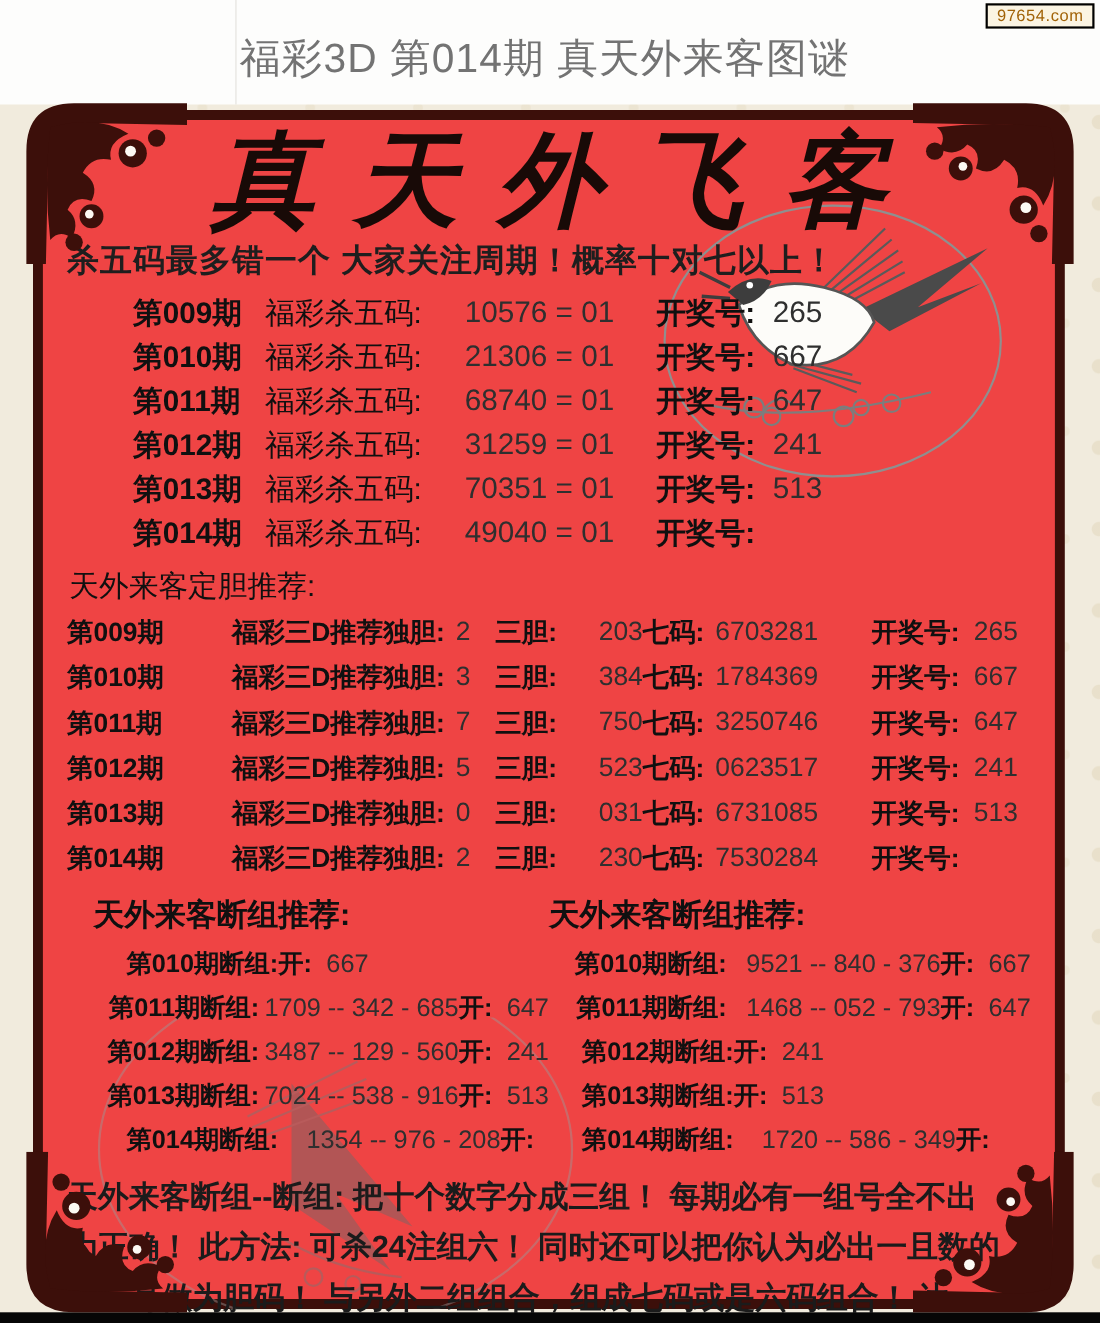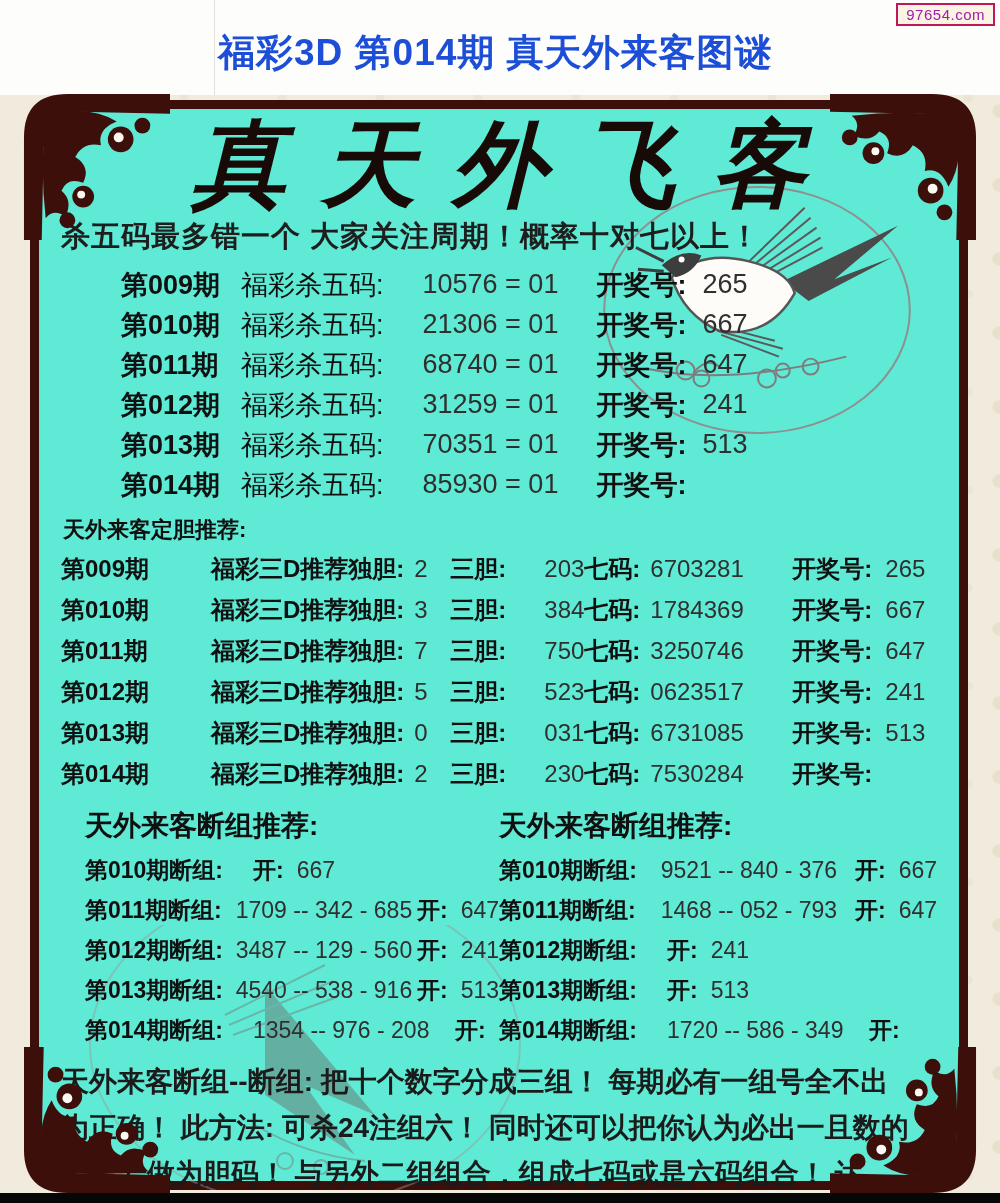--- a/index.html
+++ b/index.html
@@ -8,25 +8,25 @@
     font-family:"Liberation Sans",sans-serif;
     background-color:#f1ebdd;
     background-image:
       radial-gradient(circle, rgba(199,180,132,0.20) 0 6px, transparent 7px),
       radial-gradient(circle, rgba(199,180,132,0.13) 0 4px, transparent 5px);
     background-size:74px 74px,98px 98px;
     background-position:0 0,37px 49px;
   }
   .top-band{position:absolute;left:0;top:0;width:1000px;height:95px;background:#fdfdfc;}
   .top-divider{position:absolute;left:214px;top:0;width:1px;height:95px;background:#e3e1dc;}
-  .page-title{position:absolute;left:218px;top:28px;font-size:37px;font-weight:bold;color:#1d4ed8;letter-spacing:1px;white-space:nowrap;}
-  .site-badge{position:absolute;top:3px;right:5px;border:2px solid #be185d;color:#a21caf;background:#fbf4e2;font-size:15px;padding:1px 8px;letter-spacing:.5px;}
+  .page-title{position:absolute;left:218px;top:28px;font-size:37px;font-weight:normal;color:#737373;letter-spacing:1px;white-space:nowrap;}
+  .site-badge{position:absolute;top:3px;right:5px;border:2px solid #000000;color:#a16207;background:#fbf4e2;font-size:15px;padding:1px 8px;letter-spacing:.5px;}
   .frame{
     position:absolute;left:30px;top:100px;width:938px;height:1090px;
-    box-sizing:border-box;background:#5eead4;
+    box-sizing:border-box;background:#ef4444;
     border:9px solid #3c0f0a;border-radius:36px;
     padding:6px 22px 0 22px;
   }
   .corner{position:absolute;width:148px;height:148px;z-index:3;pointer-events:none;}
   .corner.tl{left:22px;top:92px;}
   .corner.tr{right:22px;top:92px;transform:rotate(90deg);}
   .corner.br{right:22px;bottom:8px;transform:rotate(180deg);}
   .corner.bl{left:22px;bottom:8px;transform:rotate(270deg);}
   .bird-top{position:absolute;left:598px;top:182px;width:318px;height:258px;z-index:1;}
   .bird-bottom{position:absolute;left:75px;top:925px;width:460px;height:265px;z-index:1;opacity:.45;}
@@ -35,34 +35,34 @@
     text-align:center;font-family:"DejaVu Serif",serif;font-weight:900;font-style:italic;
     font-size:94px;line-height:1.02;letter-spacing:36px;text-indent:36px;color:#180a07;margin-top:2px;
   }
   .slogan{font-size:29px;font-weight:bold;color:#1e1e1e;margin-top:4px;letter-spacing:1px;}
   .kill-section{margin-top:8px;padding-left:60px;font-size:27px;color:#2f2f2f;}
   .k-row{display:flex;align-items:center;height:40px;}
   .k-period{width:120px;font-weight:bold;color:#101010;}
   .k-name{font-weight:normal;color:#101010;margin-right:16px;}
   .k-code{width:158px;margin-left:23px;}
   .k-rl{font-weight:bold;color:#101010;margin-left:16px;margin-right:16px;}
-  .sec-header{font-size:22px;font-weight:bold;color:#101010;margin:10px 0 4px 2px;}
+  .sec-header{font-size:27px;font-weight:normal;color:#101010;margin:10px 0 4px 2px;}
   .d-section{font-size:24px;color:#2f2f2f;}
   .d-row{display:flex;align-items:center;height:41px;}
   .d-period{width:112px;font-weight:bold;color:#101010;margin-right:38px;}
   .d-l{font-weight:bold;color:#101010;margin-right:10px;}
   .d-v1{width:36px;}
   .d-v2{width:68px;text-align:right;}
   .d-v3{width:132px;}
   .d-rl{font-weight:bold;color:#101010;margin-left:10px;margin-right:13px;}
   .dz-wrap{display:flex;margin-top:4px;}
   .dz-col{width:50%;}
   .dz-col.left{padding-left:24px;box-sizing:border-box;}
   .dz-header{font-size:28px;font-weight:bold;color:#101010;margin:8px 0 6px;}
-  .dz-row{display:flex;align-items:center;height:40px;font-size:23px;color:#2f2f2f;}
+  .dz-row{display:flex;align-items:center;height:40px;font-size:23px;color:#2f2f2f;text-align:right;}
   .dz-label{font-weight:bold;color:#101010;width:168px;}
   .dz-groups{width:202px;}
   .dz-ol{font-weight:bold;color:#101010;margin-right:13px;}
   .note{margin-top:8px;font-size:28px;font-weight:bold;color:#1b1b1b;line-height:46px;}
   .note .l3{padding-left:58px;}
   .bottom-bar{position:absolute;left:0;bottom:0;width:1000px;height:10px;background:#060606;}
 </style>
 </head>
 <body>
 
@@ -189,21 +189,21 @@
       <div class="k-row">
         <span class="k-period">第013期</span>
         <span class="k-name">福彩杀五码:</span>
         <span class="k-code">70351 = 01</span>
         <span class="k-rl">开奖号:</span>
         <span class="k-rv">513</span>
       </div>
       <div class="k-row">
         <span class="k-period">第014期</span>
         <span class="k-name">福彩杀五码:</span>
-        <span class="k-code">85930 = 01</span>
+        <span class="k-code">49040 = 01</span>
         <span class="k-rl">开奖号:</span>
         <span class="k-rv"></span>
       </div>
     </div>
 
     <div class="sec-header">天外来客定胆推荐:</div>
 
     <div class="d-section">
       <div class="d-row">
         <span class="d-period">第009期</span>
@@ -288,21 +288,21 @@
           <span class="dz-ov">647</span>
         </div>
         <div class="dz-row">
           <span class="dz-label">第012期断组:</span>
           <span class="dz-groups">3487 -- 129 - 560</span>
           <span class="dz-ol">开:</span>
           <span class="dz-ov">241</span>
         </div>
         <div class="dz-row">
           <span class="dz-label">第013期断组:</span>
-          <span class="dz-groups">4540 -- 538 - 916</span>
+          <span class="dz-groups">7024 -- 538 - 916</span>
           <span class="dz-ol">开:</span>
           <span class="dz-ov">513</span>
         </div>
         <div class="dz-row">
           <span class="dz-label">第014期断组:</span>
           <span class="dz-groups">1354 -- 976 - 208</span>
           <span class="dz-ol">开:</span>
           <span class="dz-ov"></span>
         </div>
       </div>

